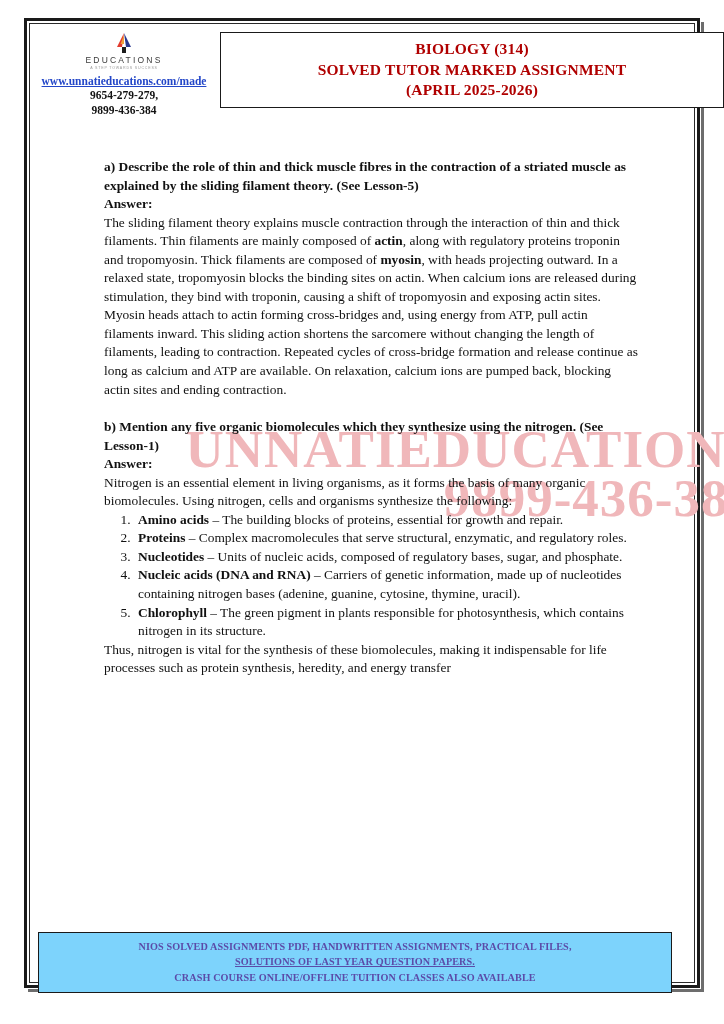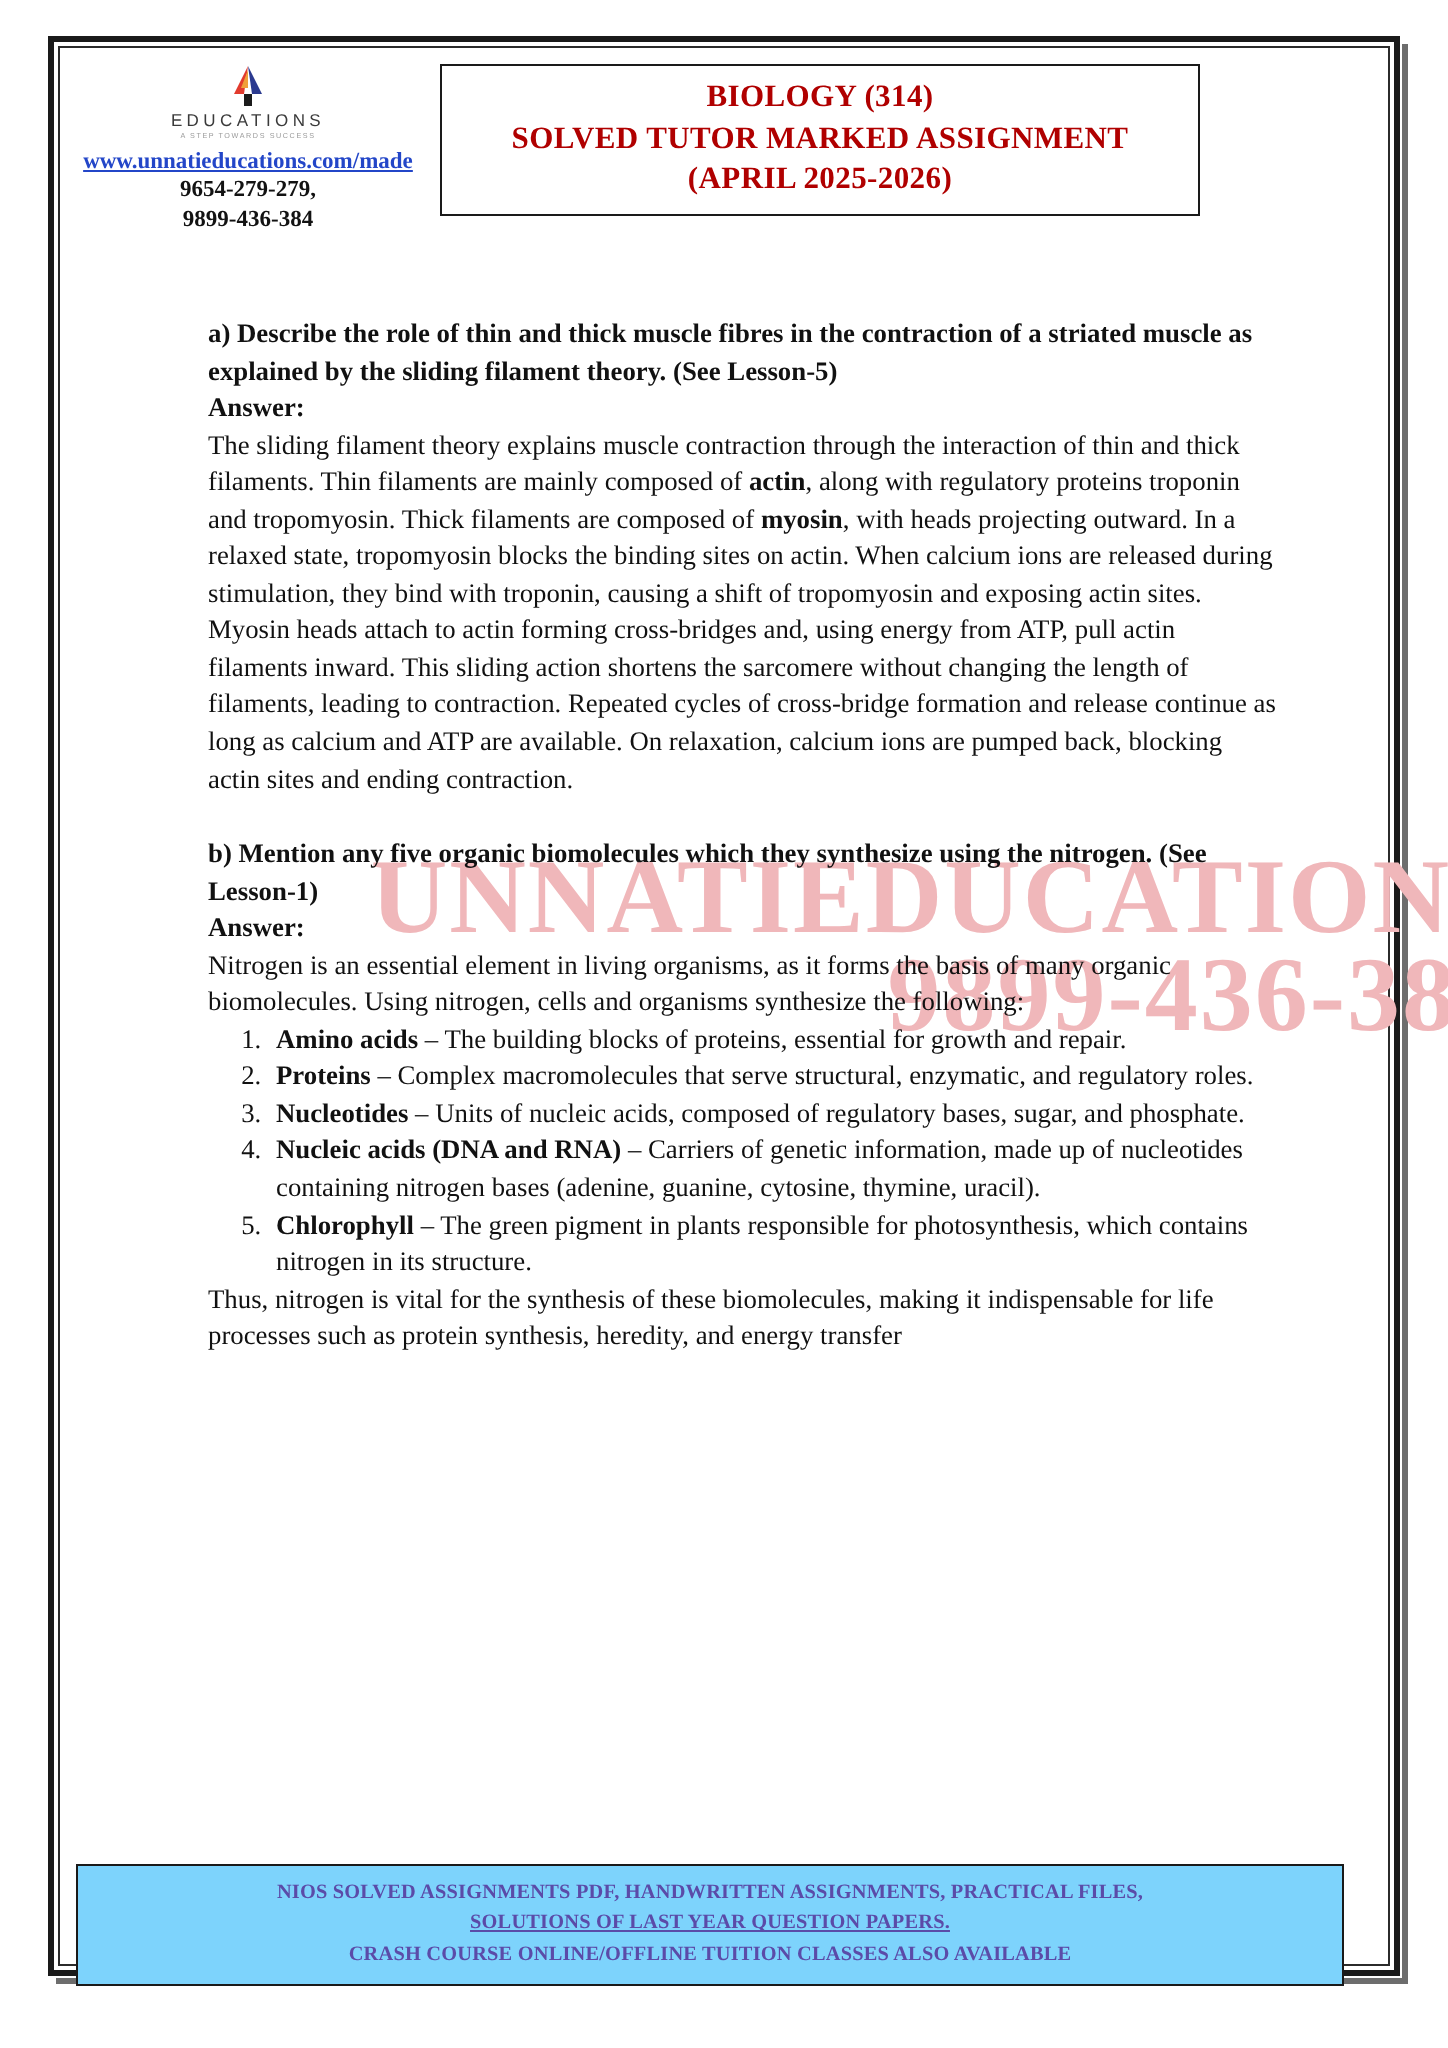--- a/index.html
+++ b/index.html
@@ -141,21 +141,21 @@
     font-weight: bold;
     font-size: 11.5px;
     color: #121212;
     line-height: 1.3;
   }
 
   #title-box {
     position: absolute;
     left: 190px;
     top: 8px;
-    width: 380px;
+    width: 504px;
     height: 76px;
     border: 1.5px solid #1a1a1a;
     box-sizing: border-box;
     display: flex;
     flex-direction: column;
     align-items: center;
     justify-content: center;
     background: #fff;
   }
   #title-box .t-line {

